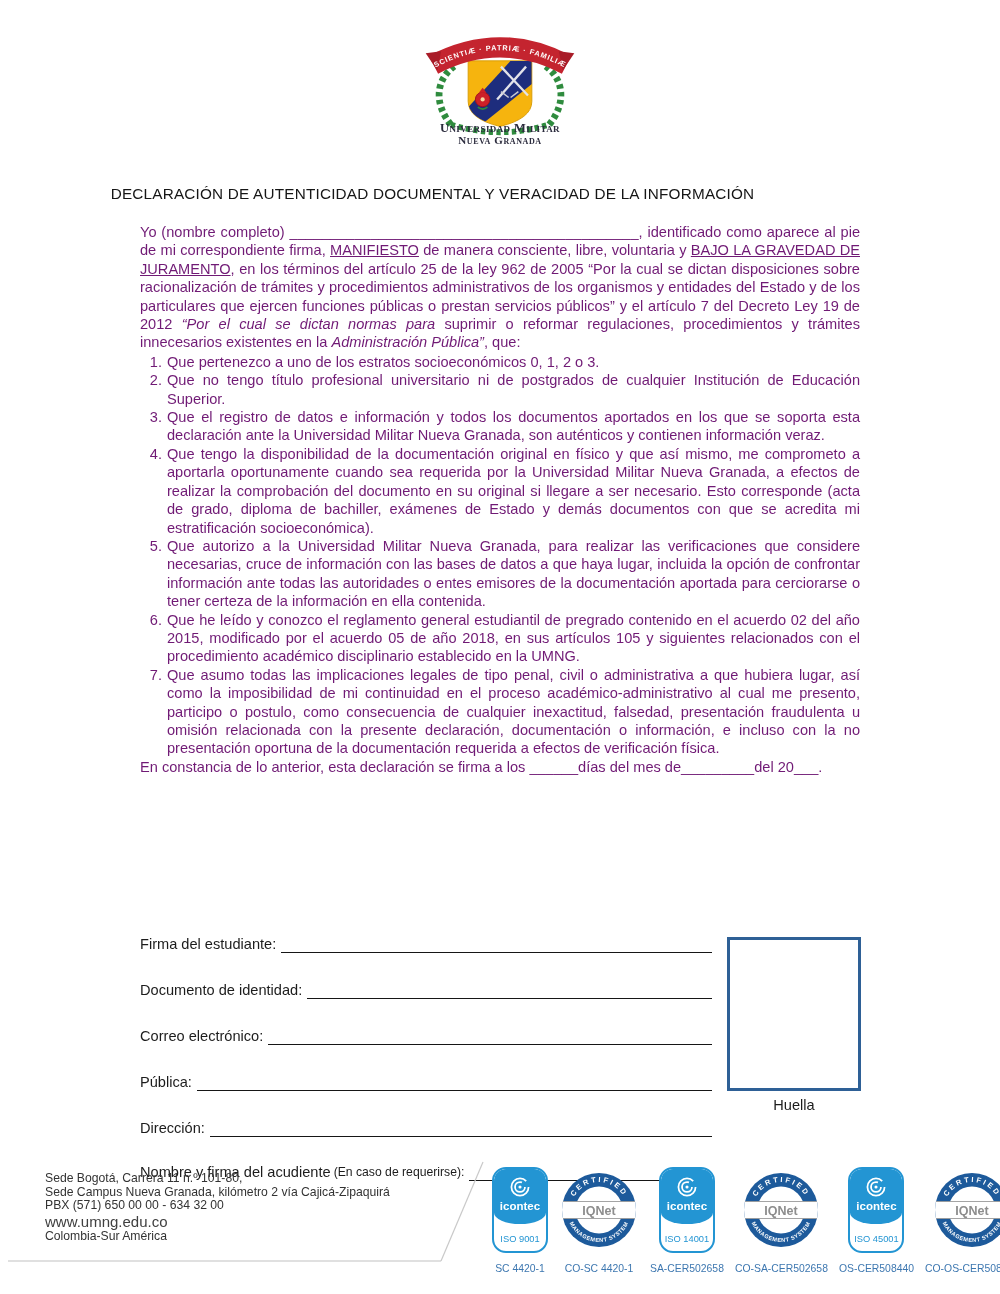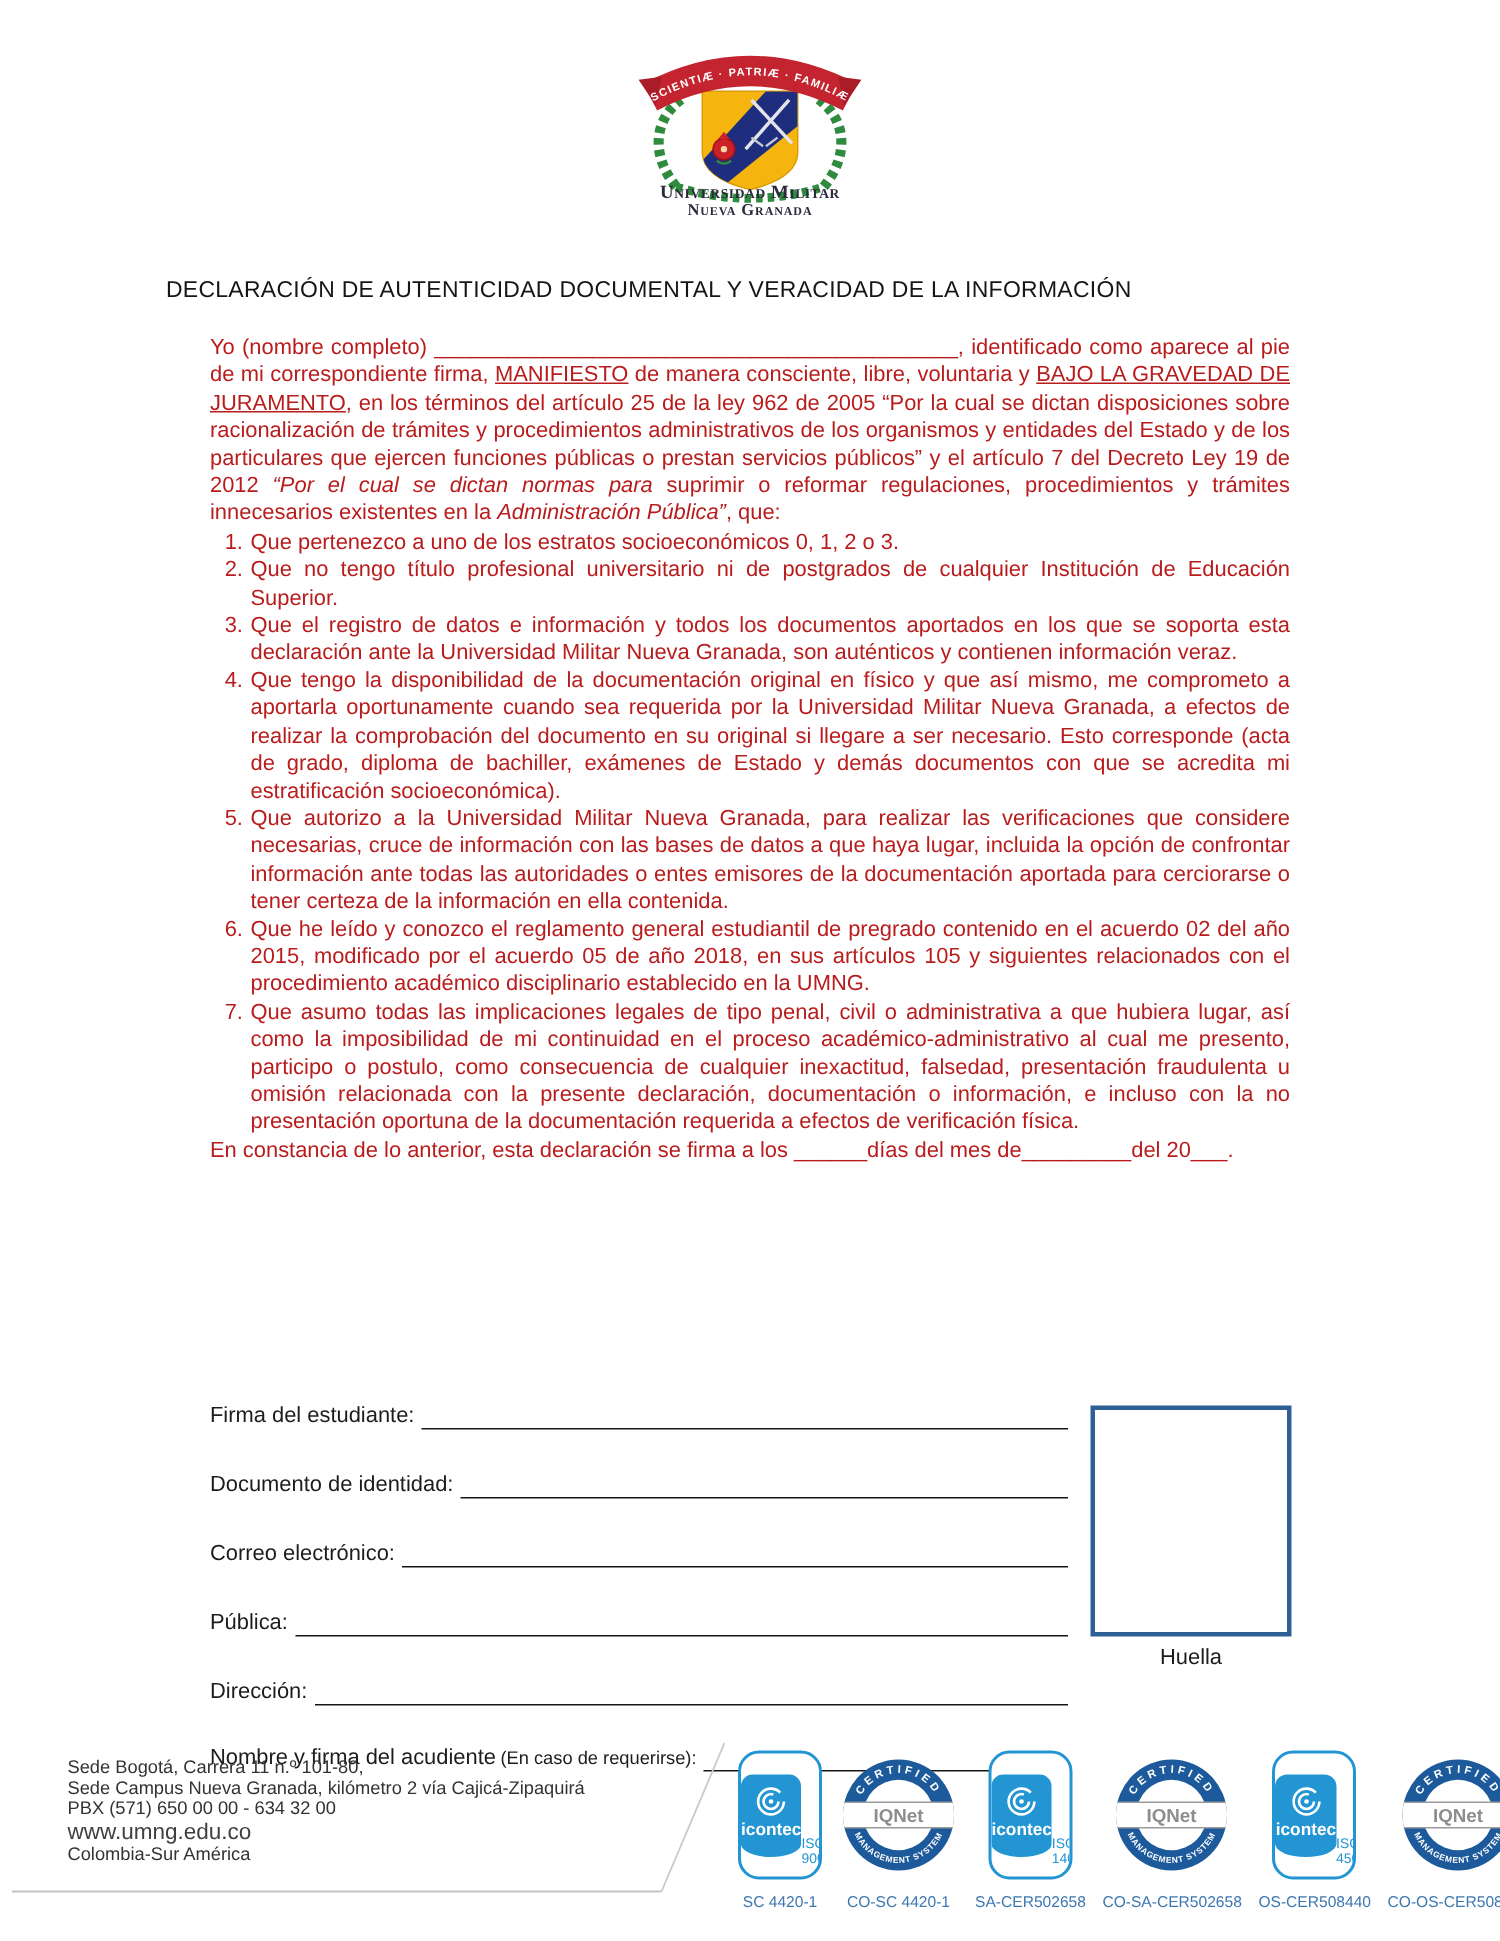--- a/index.html
+++ b/index.html
@@ -10,21 +10,21 @@
   .crest{position:absolute;left:418px;top:26px;width:164px;height:116px;}
   .wordmark{position:absolute;left:380px;top:122px;width:240px;text-align:center;
             font-family:"Liberation Serif",serif;color:#2b2b3d;line-height:1.05;}
   .wordmark .l1{font-size:12.5px;font-weight:bold;font-variant:small-caps;letter-spacing:.4px;}
   .wordmark .l2{font-size:11px;font-weight:bold;font-variant:small-caps;letter-spacing:.6px;}
 
   
   .title{position:absolute;top:185px;left:0;width:865px;text-align:center;
          font-size:15.3px;letter-spacing:.2px;color:#161616;}
   .content{position:absolute;top:223px;left:140px;width:720px;
-           font-size:14.6px;line-height:18.4px;text-align:justify;color:#b91c1c;}
+           font-size:14.6px;line-height:18.4px;text-align:justify;color:#701a75;}
   .content p{margin:0;}
   .seg-u{text-decoration:underline;}
   .seg-i{font-style:italic;}
   .declaro{ text-align:center;margin:8px 0 0 0;text-decoration:underline;}
   ol.items{margin:1px 0 0 0;padding-left:26px;}
   ol.items li{text-align:justify;padding-left:1px;margin:0;}
   .closing{margin-top:17px;}
 
   
   .fields{position:absolute;left:140px;top:933px;width:572px;font-size:14.6px;}
@@ -39,21 +39,21 @@
   
   .footer-lines{position:absolute;left:0;top:1150px;}
   .address{position:absolute;left:45px;top:1172px;font-size:12.2px;line-height:13.6px;color:#333;}
   .address .www{font-size:15px;line-height:17px;color:#404040;}
   .badges{position:absolute;left:492px;top:1164px;display:flex;align-items:flex-start;gap:11px;}
   .bwrap{display:flex;flex-direction:column;align-items:center;}
   .bvis{height:92px;display:flex;align-items:center;}
   .bcode{margin-top:7px;font-size:10.4px;color:#3d77b0;white-space:nowrap;}
 
   .ic-badge{position:relative;width:56px;height:86px;border:2px solid #2395d3;border-radius:14px;
-            background:#fff;overflow:hidden;display:flex;flex-direction:row;align-items:center;box-sizing:border-box;}
+            background:#fff;overflow:hidden;display:flex;flex-direction:column;align-items:center;box-sizing:border-box;}
   .ic-top{width:100%;height:55px;background:#2395d3;
           border-radius:11px 11px 28px 28px/11px 11px 12px 12px;
           display:flex;flex-direction:column;align-items:center;justify-content:flex-start;padding-top:6px;box-sizing:border-box;}
   .ic-name{color:#fff;font-weight:bold;font-size:11.5px;margin-top:1px;}
   .ic-iso{color:#2395d3;font-weight:normal;font-size:9.3px;margin-top:auto;padding-bottom:7px;}
 </style>
 </head>
 <body>
 
 <div id="doc">

